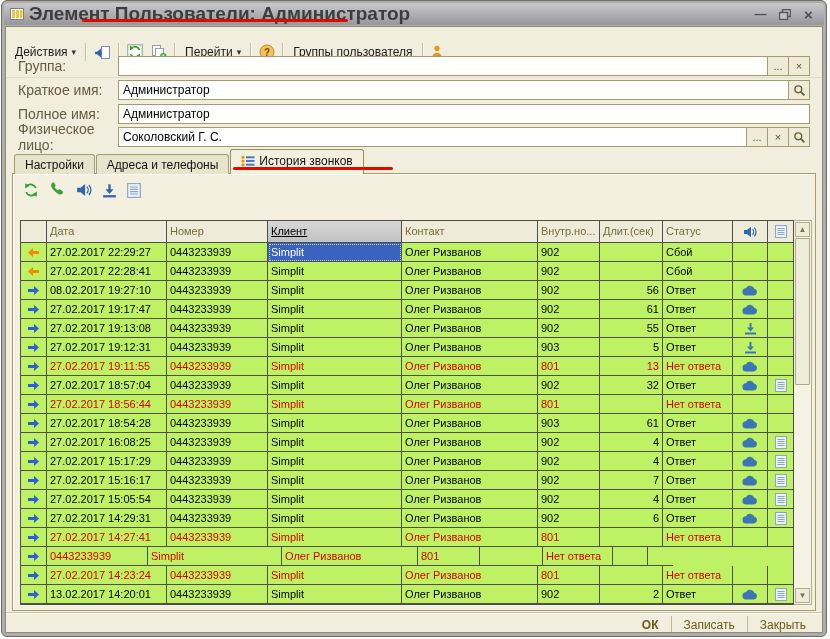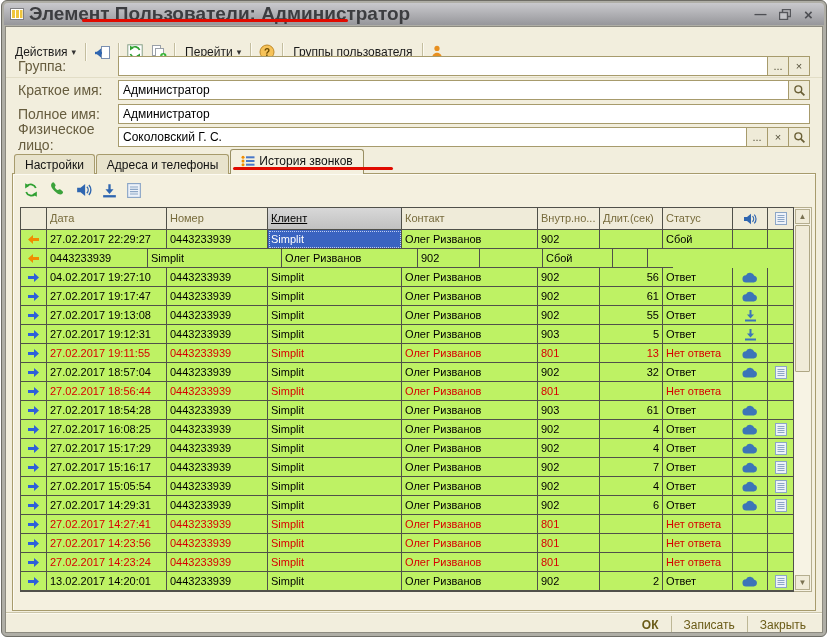--- a/index.html
+++ b/index.html
@@ -46,21 +46,21 @@
   .tab.active{height:25px;padding-top:4px;background:#F4F0DF;display:flex;gap:4px;align-items:flex-start;
               position:relative;border-color:#998F63;}
 
   
   .tabpage{position:absolute;top:146px;left:6px;right:6px;height:436px;background:#F4F0DF;
            border:1px solid #A79B6C;box-shadow:inset 1px 1px 0 #FDFBF2;z-index:1;}
   .subbar{position:absolute;top:3px;left:6px;height:26px;display:flex;align-items:center;gap:10px;padding:0 4px;}
   .subicon{display:flex;align-items:center;justify-content:center;}
 
   
-  .gridwrap{position:absolute;left:7px;top:33px;display:flex;}
+  .gridwrap{position:absolute;left:7px;top:46px;display:flex;}
   .grid{width:774px;box-sizing:border-box;border:1px solid #50504A;background:#fff;}
   .hrow{display:flex;height:22px;background:#EFEBD9;}
   .hcell{box-sizing:border-box;border-right:1px solid #50504A;border-bottom:1px solid #50504A;
          font-size:11px;color:#776B3C;padding:4px 3px 0;white-space:nowrap;overflow:hidden;}
   .hcell.hsel{background:linear-gradient(#D8D8D8,#C1C1C1);color:#000;text-decoration:underline;}
   .trow{display:flex;height:19px;background:#bef264;}
   .tcell{box-sizing:border-box;border-right:1px solid #50504A;border-bottom:1px solid #50504A;
          font-size:11px;color:#000;padding:3px 3px 0;white-space:nowrap;overflow:hidden;}
   .trow.red .tcell{color:var(--alert_red,#D80000);}
   .tcell.sel{background:var(--selection_blue,#3A63C0);color:#fff;outline:1px dotted #BDCCF0;outline-offset:-2px;}
@@ -308,36 +308,37 @@
                 <div class="tcell w-status">Сбой</div>
                 <div class="tcell w-spk cicon"></div>
                 <div class="tcell w-note cicon"></div>
               </div>
               <div class="trow">
                 <div class="tcell w-dir cicon">
                   <svg width="13" height="11" viewBox="0 0 13 11">
                     <path d="M12 4H6V1L1 5.5 6 10V7h6z" fill="#F08C00"></path>
                   </svg>
                 </div>
+                <div class="tcell w-date">27.02.2017 22:28:41</div>
                 <div class="tcell w-num">0443233939</div>
                 <div class="tcell w-client">Simplit</div>
                 <div class="tcell w-contact">Олег Ризванов</div>
                 <div class="tcell w-ext">902</div>
                 <div class="tcell w-dur num"></div>
                 <div class="tcell w-status">Сбой</div>
                 <div class="tcell w-spk cicon"></div>
                 <div class="tcell w-note cicon"></div>
               </div>
               <div class="trow">
                 <div class="tcell w-dir cicon">
                   <svg width="13" height="11" viewBox="0 0 13 11">
                     <path d="M1 4h6V1l5 4.5L7 10V7H1z" fill="#2E5FD9"></path>
                   </svg>
                 </div>
-                <div class="tcell w-date">04.02.2017 19:27:10</div>
+                <div class="tcell w-date">08.02.2017 19:27:10</div>
                 <div class="tcell w-num">0443233939</div>
                 <div class="tcell w-client">Simplit</div>
                 <div class="tcell w-contact">Олег Ризванов</div>
                 <div class="tcell w-ext">902</div>
                 <div class="tcell w-dur num">56</div>
                 <div class="tcell w-status">Ответ</div>
                 <div class="tcell w-spk cicon">
                   <svg width="16" height="11" viewBox="0 0 16 11">
                     <path d="M4.2 10.5h7.6a3.4 3.4 0 0 0 .5-6.7A4.5 4.5 0 0 0 4 3.2a3.3 3.3 0 0 0 .2 7.3z" fill="#3C74B8"></path>
                   </svg>
@@ -627,21 +628,20 @@
                 <div class="tcell w-status">Нет ответа</div>
                 <div class="tcell w-spk cicon"></div>
                 <div class="tcell w-note cicon"></div>
               </div>
               <div class="trow red">
                 <div class="tcell w-dir cicon">
                   <svg width="13" height="11" viewBox="0 0 13 11">
                     <path d="M1 4h6V1l5 4.5L7 10V7H1z" fill="#2E5FD9"></path>
                   </svg>
                 </div>
-                <div class="tcell w-date">27.02.2017 14:23:56</div>
                 <div class="tcell w-num">0443233939</div>
                 <div class="tcell w-client">Simplit</div>
                 <div class="tcell w-contact">Олег Ризванов</div>
                 <div class="tcell w-ext">801</div>
                 <div class="tcell w-dur num"></div>
                 <div class="tcell w-status">Нет ответа</div>
                 <div class="tcell w-spk cicon"></div>
                 <div class="tcell w-note cicon"></div>
               </div>
               <div class="trow red">

